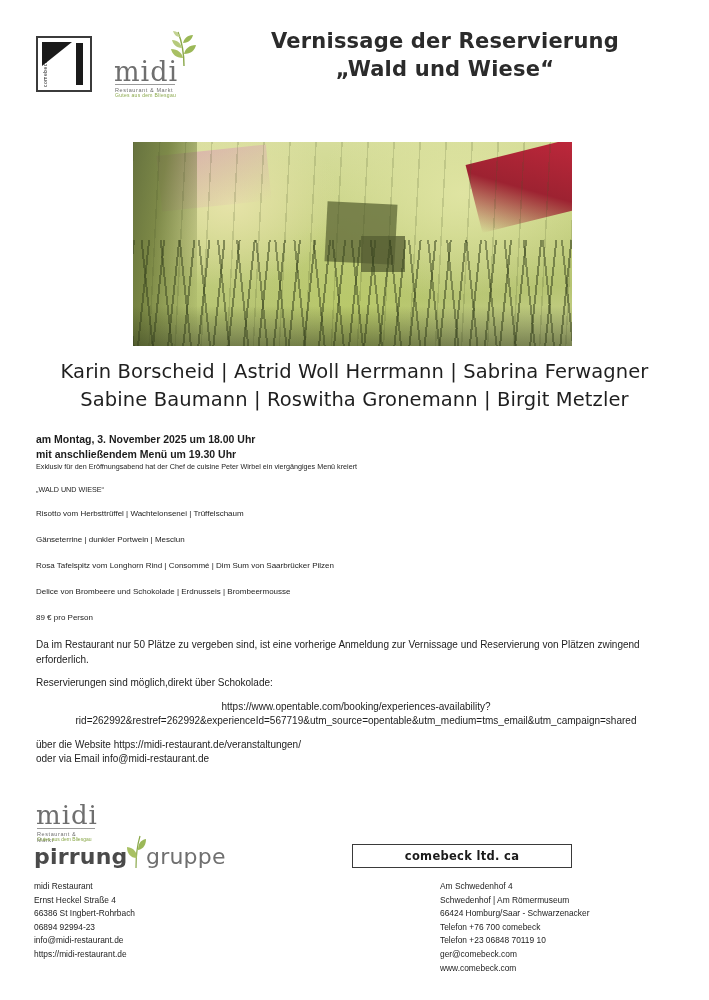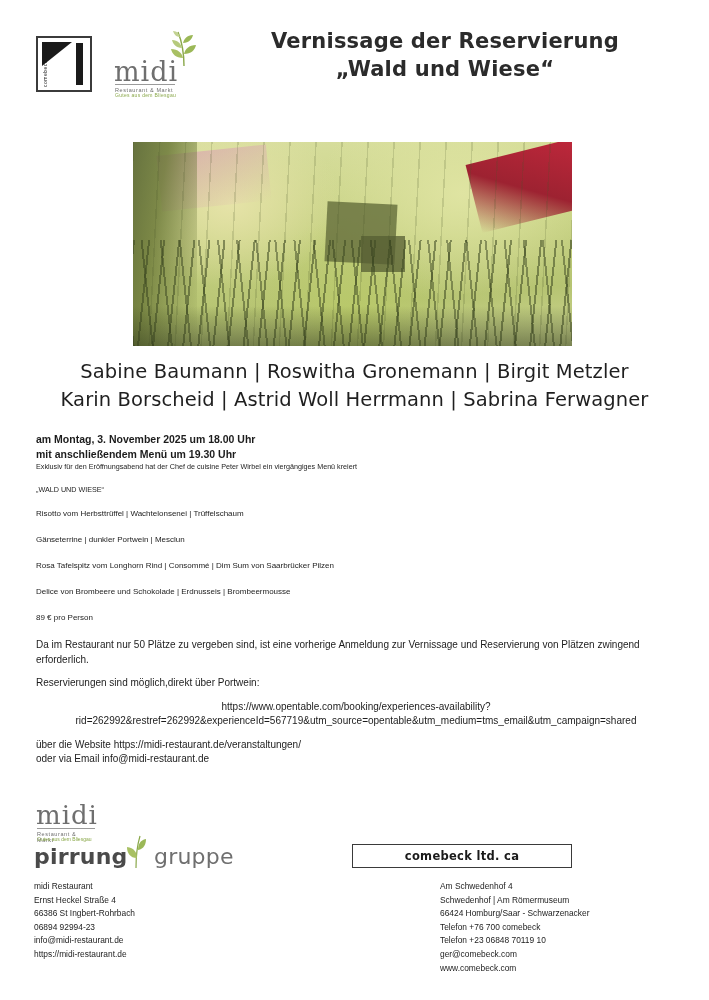--- a/index.html
+++ b/index.html
@@ -307,21 +307,21 @@
     left: 0px;
     top: 44px;
     font-family: "DejaVu Sans", sans-serif;
     font-weight: bold;
     font-size: 22px;
     color: #4a4a4a;
     letter-spacing: 0.2px;
   }
   .fl-gruppe {
     position: absolute;
-    left: 120px;
+    left: 112px;
     top: 44px;
     font-family: "DejaVu Sans", sans-serif;
     font-size: 22px;
     color: #6f6f6f;
     letter-spacing: 0.2px;
   }
   .fl-leaf {
     position: absolute;
     left: 92px;
     top: 34px;
@@ -404,39 +404,39 @@
     <div class="art-red"></div>
     <div class="art-dark-left"></div>
     <div class="art-olive"></div>
     <div class="art-olive2"></div>
     <div class="art-layer art-vert"></div>
     <div class="art-grass"></div>
     <div class="art-bottom-dark"></div>
   </div>
 
   <div class="artists">
+    <div class="artists-line">Karin Borscheid | Astrid Woll Herrmann | Sabrina Ferwagner</div>
     <div class="artists-line">Sabine Baumann | Roswitha Gronemann | Birgit Metzler</div>
-    <div class="artists-line">Karin Borscheid | Astrid Woll Herrmann | Sabrina Ferwagner</div>
   </div>
 
   <div class="body-text">
     <div class="t-bold-10">am Montag, 3. November 2025 um 18.00 Uhr</div>
     <div class="t-bold-10">mit anschließendem Menü um 19.30 Uhr</div>
     <div class="t-7">Exklusiv für den Eröffnungsabend hat der Chef de cuisine Peter Wirbel ein viergängiges Menü kreiert</div>
     <div class="gap-a"></div>
     <div class="t-7">„WALD UND WIESE“</div>
     <div class="gap-a"></div>
     <div class="menu-item">Risotto vom Herbsttrüffel | Wachtelonsenei | Trüffelschaum</div>
     <div class="menu-item">Gänseterrine | dunkler Portwein | Mesclun</div>
     <div class="menu-item">Rosa Tafelspitz vom Longhorn Rind | Consommé | Dim Sum von Saarbrücker Pilzen</div>
     <div class="menu-item">Delice von Brombeere und Schokolade | Erdnusseis | Brombeermousse</div>
     <div class="menu-item">89 € pro Person</div>
     <div class="note">Da im Restaurant nur 50 Plätze zu vergeben sind, ist eine vorherige Anmeldung zur Vernissage und Reservierung von Plätzen zwingend erforderlich.</div>
     <div class="gap-b"></div>
-    <div class="note">Reservierungen sind möglich,direkt über Portwein:</div>
+    <div class="note">Reservierungen sind möglich,direkt über Schokolade:</div>
     <div class="gap-b"></div>
     <div class="url-block">https://www.opentable.com/booking/experiences-availability?</div>
     <div class="url-block">rid=262992&amp;restref=262992&amp;experienceId=567719&amp;utm_source=opentable&amp;utm_medium=tms_email&amp;utm_campaign=shared</div>
     <div class="gap-b"></div>
     <div class="note">über die Website https://midi-restaurant.de/veranstaltungen/</div>
     <div class="note">oder via Email info@midi-restaurant.de</div>
   </div>
 
   <div class="footer-logo">
     <div class="fl-midi">midi</div>

